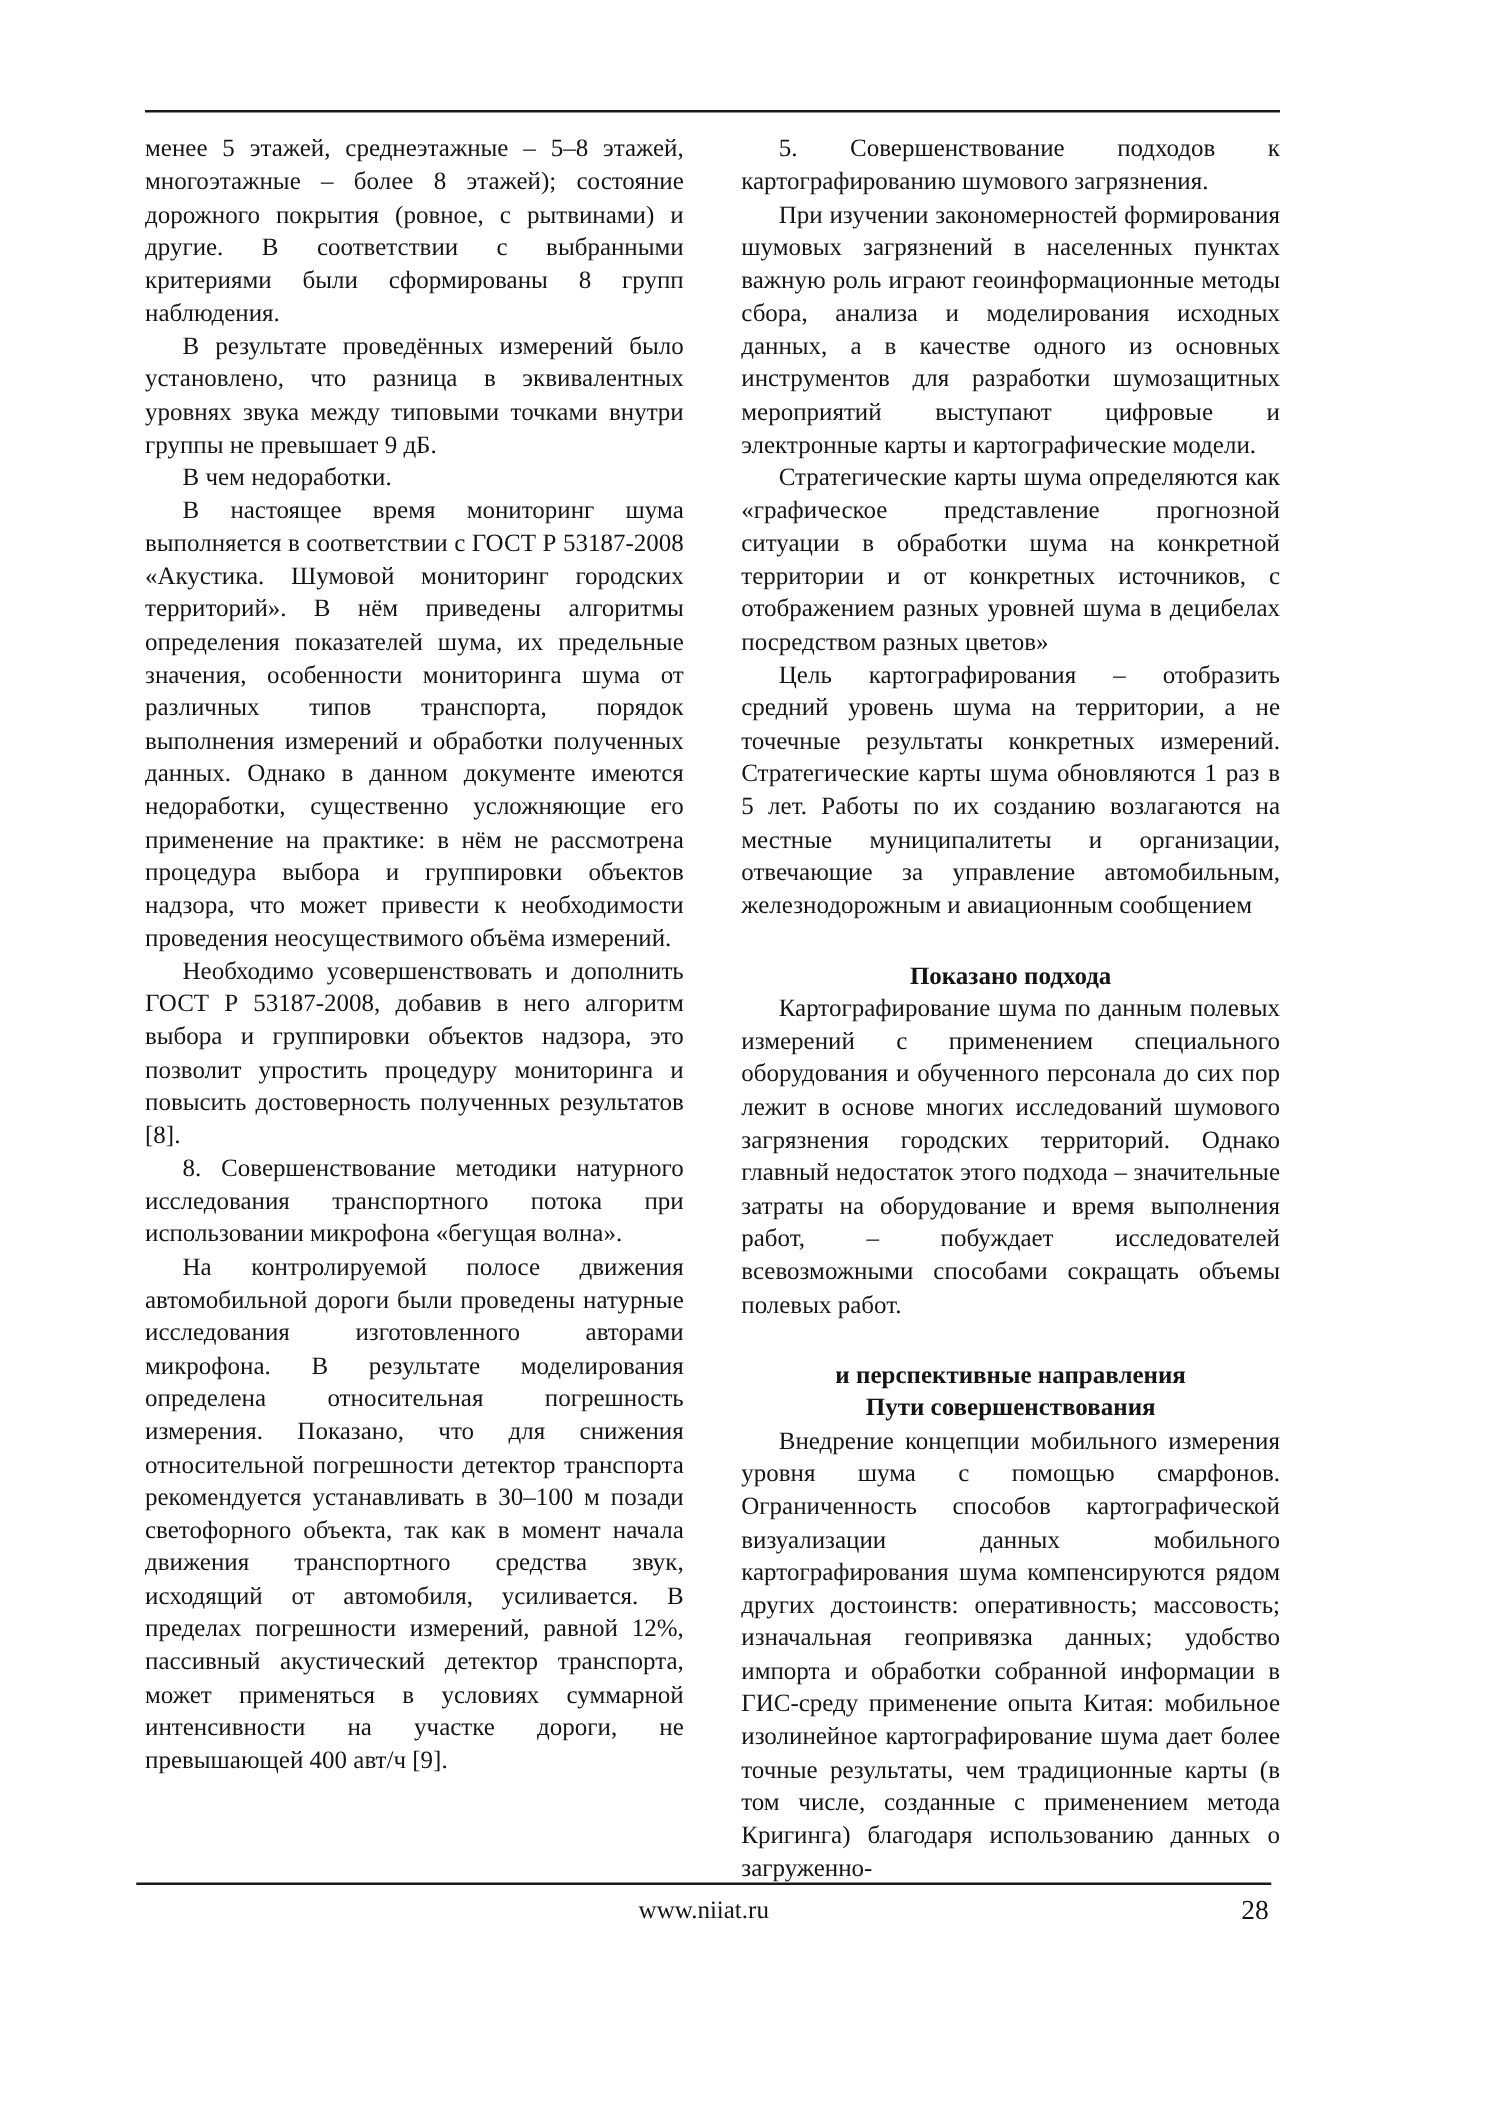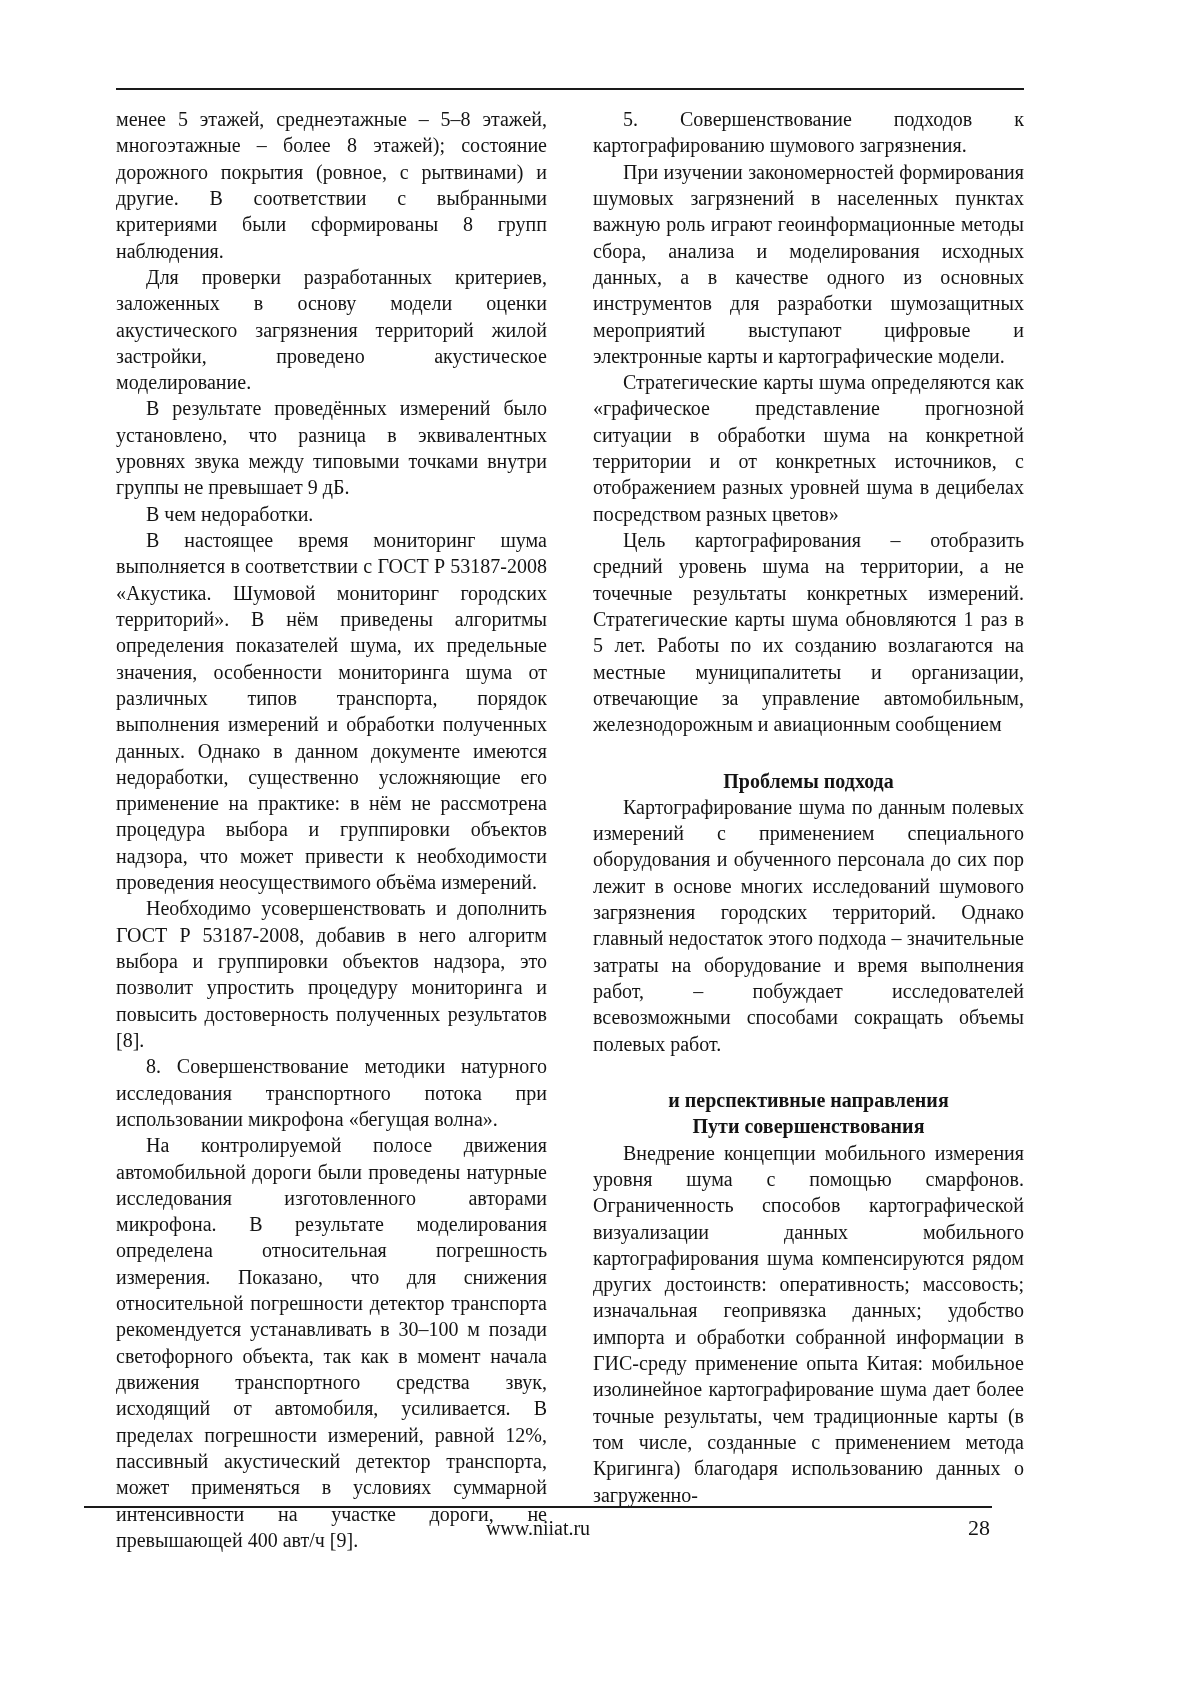--- a/index.html
+++ b/index.html
@@ -46,21 +46,21 @@
     font-size: 20px;
     font-weight: bold;
     text-align: center;
     text-indent: 0;
     margin: 30px 0 0 0;
     line-height: 1.316;
   }
   .heading .hline { display: block; }
   .footer {
     position: absolute;
-    left: 84px;
+    left: 109px;
     top: 1506px;
     width: 908px;
   }
   .footer-row {
     position: relative;
     margin-top: 9px;
   }
   .site {
     display: block;
     text-align: center;
@@ -74,34 +74,33 @@
   }
 </style>
 </head>
 <body>
 
 <div class="content">
   <div class="rule"></div>
   <div class="columns">
     <div class="col">
       <p class="first">менее 5 этажей, среднеэтажные – 5–8 этажей, многоэтажные – более 8 этажей); состояние дорожного покрытия (ровное, с рытвинами) и другие. В соответствии с выбранными критериями были сформированы 8 групп наблюдения.</p>
-      <p>Для проверки разработанных критериев, заложенных в основу модели оценки акустического загрязнения территорий жилой застройки, проведено акустическое моделирование.</p>
       <p>В результате проведённых измерений было установлено, что разница в эквивалентных уровнях звука между типовыми точками внутри группы не превышает 9 дБ.</p>
       <p>В чем недоработки.</p>
       <p>В настоящее время мониторинг шума выполняется в соответствии с ГОСТ Р 53187-2008 «Акустика. Шумовой мониторинг городских территорий». В нём приведены алгоритмы определения показателей шума, их предельные значения, особенности мониторинга шума от различных типов транспорта, порядок выполнения измерений и обработки полученных данных. Однако в данном документе имеются недоработки, существенно усложняющие его применение на практике: в нём не рассмотрена процедура выбора и группировки объектов надзора, что может привести к необходимости проведения неосуществимого объёма измерений.</p>
       <p>Необходимо усовершенствовать и дополнить ГОСТ Р 53187-2008, добавив в него алгоритм выбора и группировки объектов надзора, это позволит упростить процедуру мониторинга и повысить достоверность полученных результатов [8].</p>
       <p>8. Совершенствование методики натурного исследования транспортного потока при использовании микрофона «бегущая волна».</p>
       <p>На контролируемой полосе движения автомобильной дороги были проведены натурные исследования изготовленного авторами микрофона. В результате моделирования определена относительная погрешность измерения. Показано, что для снижения относительной погрешности детектор транспорта рекомендуется устанавливать в 30–100 м позади светофорного объекта, так как в момент начала движения транспортного средства звук, исходящий от автомобиля, усиливается. В пределах погрешности измерений, равной 12%, пассивный акустический детектор транспорта, может применяться в условиях суммарной интенсивности на участке дороги, не превышающей 400 авт/ч [9].</p>
     </div>
     <div class="col">
       <p>5. Совершенствование подходов к картографированию шумового загрязнения.</p>
       <p>При изучении закономерностей формирования шумовых загрязнений в населенных пунктах важную роль играют геоинформационные методы сбора, анализа и моделирования исходных данных, а в качестве одного из основных инструментов для разработки шумозащитных мероприятий выступают цифровые и электронные карты и картографические модели.</p>
       <p>Стратегические карты шума определяются как «графическое представление прогнозной ситуации в обработки шума на конкретной территории и от конкретных источников, с отображением разных уровней шума в децибелах посредством разных цветов»</p>
       <p>Цель картографирования – отобразить средний уровень шума на территории, а не точечные результаты конкретных измерений. Стратегические карты шума обновляются 1 раз в 5 лет. Работы по их созданию возлагаются на местные муниципалитеты и организации, отвечающие за управление автомобильным, железнодорожным и авиационным сообщением</p>
-      <h3 class="heading">Проблемы подхода</h3>
+      <h3 class="heading">Показано подхода</h3>
       <p>Картографирование шума по данным полевых измерений с применением специального оборудования и обученного персонала до сих пор лежит в основе многих исследований шумового загрязнения городских территорий. Однако главный недостаток этого подхода – значительные затраты на оборудование и время выполнения работ, – побуждает исследователей всевозможными способами сокращать объемы полевых работ.</p>
       <h3 class="heading">
         <span class="hline">и перспективные направления</span>
         <span class="hline">Пути совершенствования</span>
       </h3>
       <p>Внедрение концепции мобильного измерения уровня шума с помощью смарфонов. Ограниченность способов картографической визуализации данных мобильного картографирования шума компенсируются рядом других достоинств: оперативность; массовость; изначальная геопривязка данных; удобство импорта и обработки собранной информации в ГИС-среду применение опыта Китая: мобильное изолинейное картографирование шума дает более точные результаты, чем традиционные карты (в том числе, созданные с применением метода Кригинга) благодаря использованию данных о загруженно-</p>
     </div>
   </div>
 </div>
 

